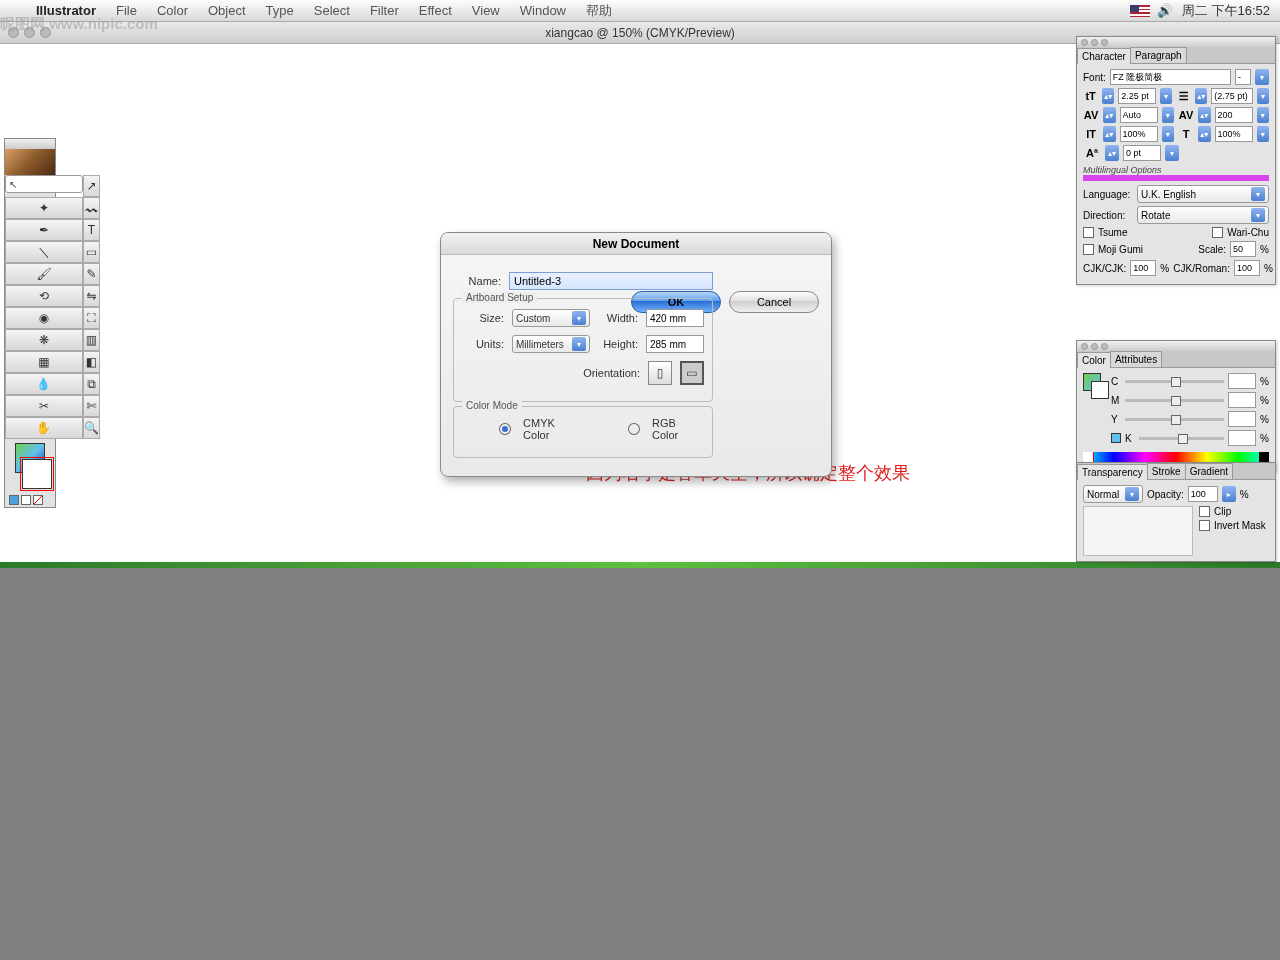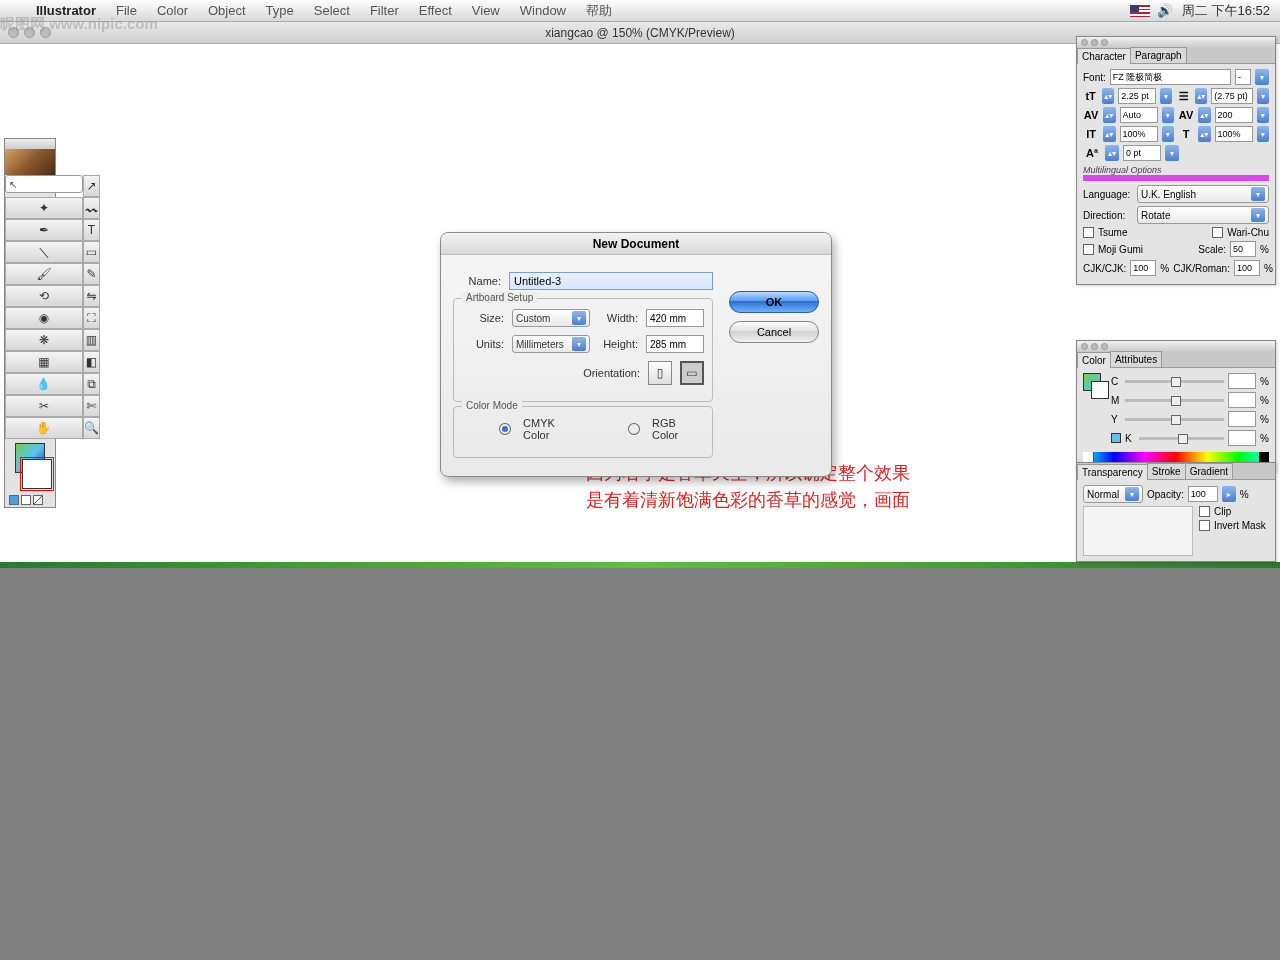--- a/index.html
+++ b/index.html
@@ -49,21 +49,21 @@
 .tin { flex:1; height:18px; border:1px solid #7a9ecf; background:linear-gradient(#eaf2ff,#d5e6ff); font-size:11px; padding:0 4px; }
 .fieldset{ border:1px solid #bbb; border-radius:4px; padding:10px 8px 8px; margin:4px 0; position:relative;}
 .fieldset .legend{position:absolute; top:-7px; left:8px; background:#ededed; padding:0 4px; font-size:10px; color:#555;}
 .sel { height:18px; border:1px solid #999; border-radius:3px; background:linear-gradient(#fff,#e8e8e8); font-size:10px; padding:0 3px; min-width:78px; display:inline-flex; align-items:center; justify-content:space-between;}
 .sel .ar{width:14px;height:14px;background:linear-gradient(#8fb5ef,#4a7fd0);border-radius:2px;margin-left:4px;display:flex;align-items:center;justify-content:center;color:#fff;font-size:8px;}
 .numin{width:58px;height:18px;border:1px solid #999;background:#fff;font-size:10px;padding:0 3px;}
 .radio{width:12px;height:12px;border-radius:50%;border:1px solid #666;display:inline-flex;align-items:center;justify-content:center;margin-right:4px;}
 .radio.on::after{content:"";width:6px;height:6px;border-radius:50%;background:#3a6fd8;}
 .orientbtn{width:24px;height:24px;border:1px solid #888;background:linear-gradient(#fff,#ddd);display:flex;align-items:center;justify-content:center;font-size:12px;}
 .orientbtn.active{border:2px solid #555;background:#ccc;}
-.dialog-btns{position:absolute; right:12px; top:36px; display:flex; flex-direction:column; gap:8px;}
+.dialog-btns{position:absolute; right:12px; top:36px; display:flex; flex-direction:row; gap:8px;}
 .aqua{width:90px;height:22px;border-radius:11px;border:1px solid #2a5fa0;background:linear-gradient(#b8d8ff,#5a9fef 45%,#2a6fd0 46%,#6fb0ff);color:#000;font-size:11px;display:flex;align-items:center;justify-content:center;font-weight:bold;cursor:pointer;}
 .aqua.gray{border-color:#888;background:linear-gradient(#fdfdfd,#e0e0e0 45%,#cfcfcf 46%,#f0f0f0);font-weight:normal;}
 
 
 .tut{position:absolute; top:460px; left:586px; right:212px; font-size:18px; color:#e02020; line-height:1.5; z-index:15; background:#fff;}
 
 
 .panel{position:absolute; right:4px; background:#e4e4e4; border:1px solid #888; font-size:10px; z-index:12; box-shadow:1px 1px 3px rgba(0,0,0,.2);}
 .panel .phead{height:10px;background:linear-gradient(#f0f0f0,#ccc);position:relative;}
 .panel .phead .pd{position:absolute;left:4px;top:2px;display:flex;gap:3px;}
@@ -215,21 +215,20 @@
         <span style="width:30px"></span>
         <span class="radio"></span>
         <span>RGB Color</span>
       </div>
     </div>
   </div>
 </div>
 
 <div class="tut">
   <div>因为名字是香草天空，所以确定整个效果</div>
-  <div>是有着清新饱满色彩的香草的感觉，画面</div>
 </div>
 
 <div class="panel" style="top:36px; width:200px;">
   <div class="phead">
       <div class="pd">
         <div class="pdot"></div>
         <div class="pdot"></div>
         <div class="pdot"></div>
       </div>
     </div>

